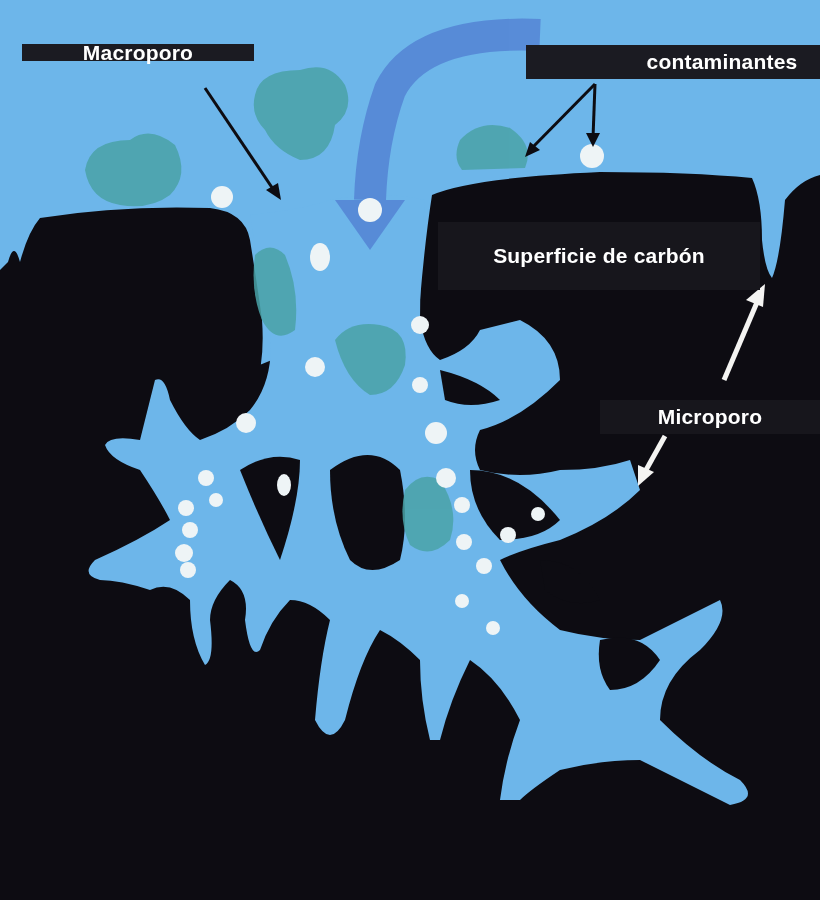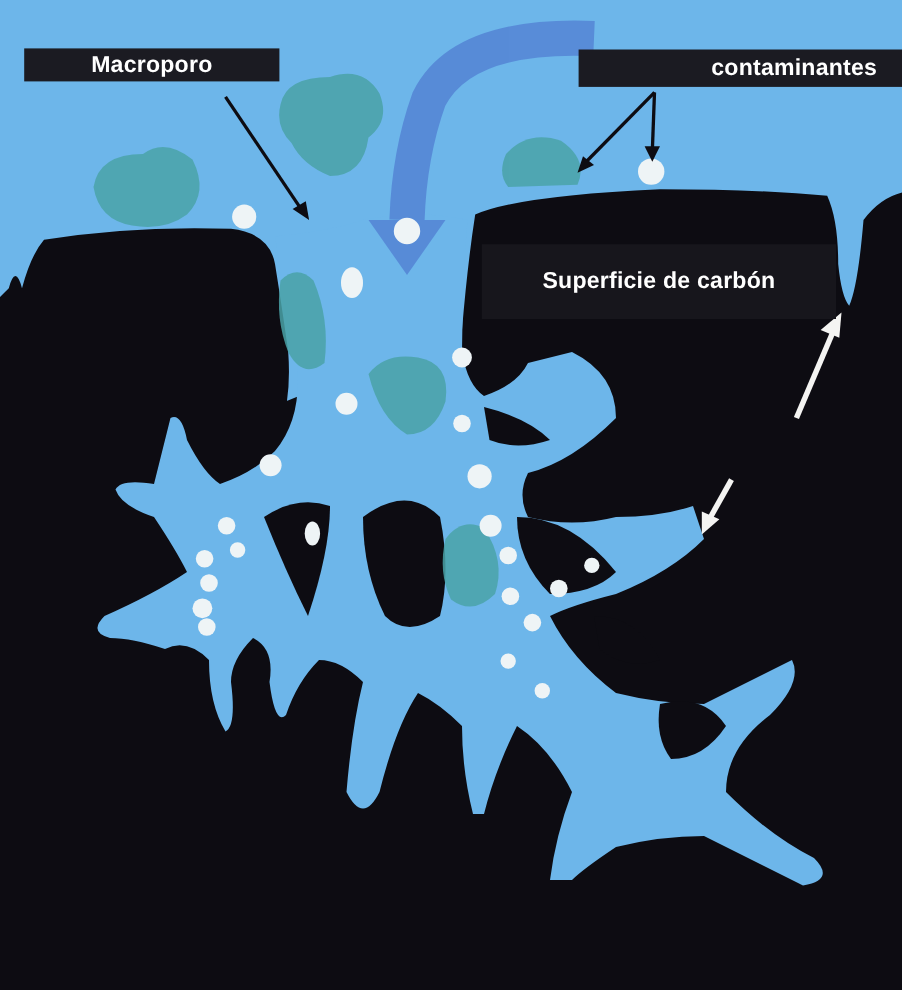--- a/index.html
+++ b/index.html
@@ -103,22 +103,25 @@
     </g>
 
     <g stroke="#f4f4f2" stroke-width="5" fill="#f4f4f2">
       <line x1="724" y1="380" x2="758" y2="300"></line>
       <polygon points="765,284 746,300 763,307" stroke="none"></polygon>
       <line x1="665" y1="436" x2="646" y2="470"></line>
       <polygon points="638,486 638,465 654,472" stroke="none"></polygon>
     </g>
   </svg>
 
-  <div class="label" style="left:22px;top:44px;width:232px;height:30px;">
+  <div class="label" style="left:22px;top:44px;width:232px;height:17px;">
     <span>Macroporo</span>
   </div>
   <div class="label" style="left:526px;top:45px;width:312px;height:34px;padding-left:40px;">
     <span>contaminantes</span>
   </div>
   <div class="label dark" style="left:438px;top:222px;width:322px;height:68px;text-align:center;">
     <span>Superficie de carbón</span>
   </div>
+  <div class="label dark" style="left:600px;top:400px;width:220px;height:34px;">
+    <span>Microporo</span>
+  </div>
 </div>
 
 </body></html>

